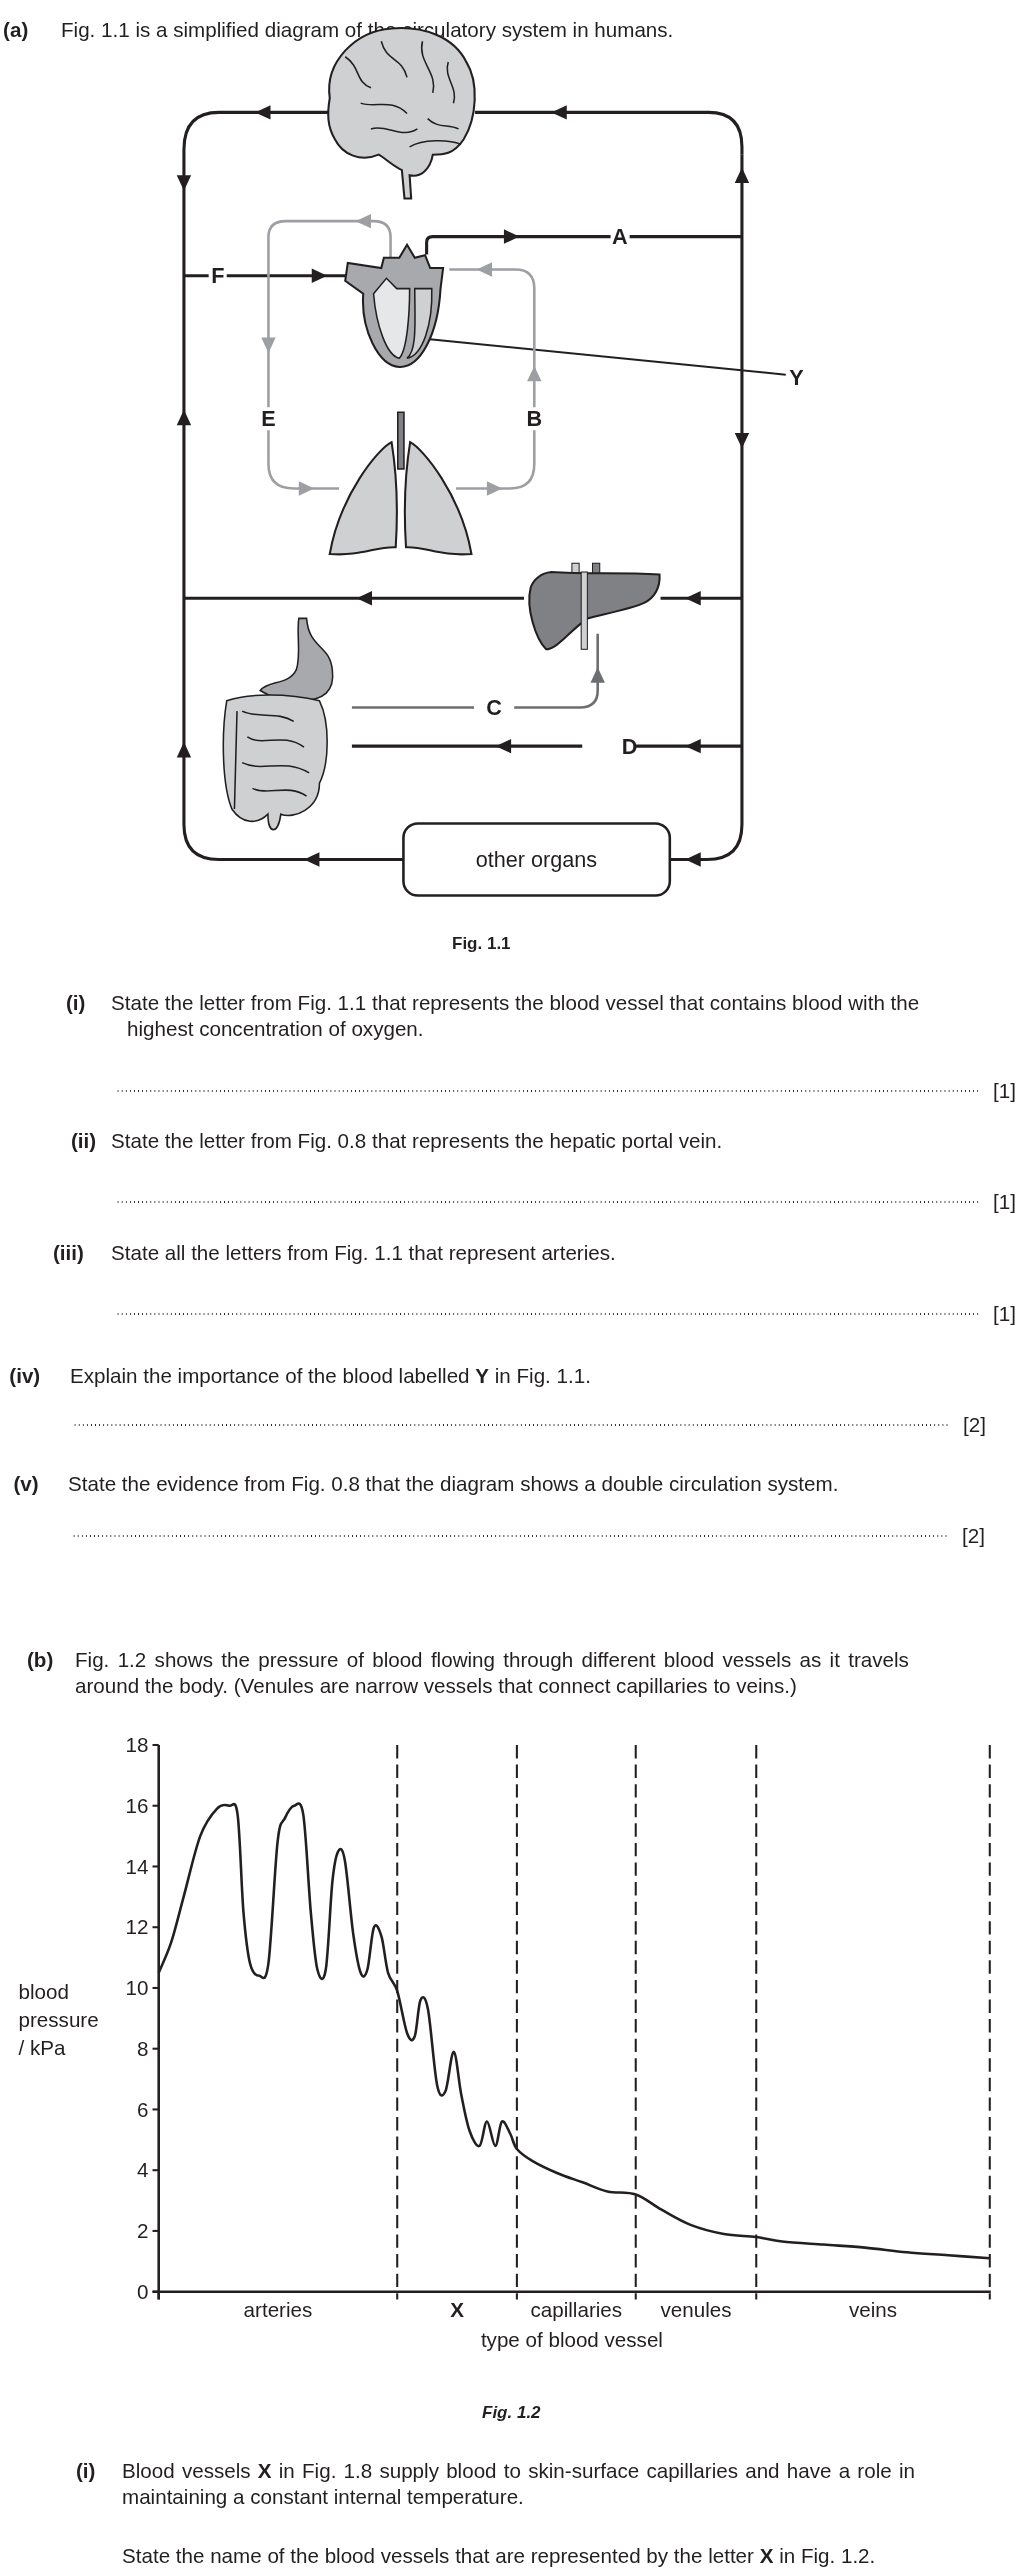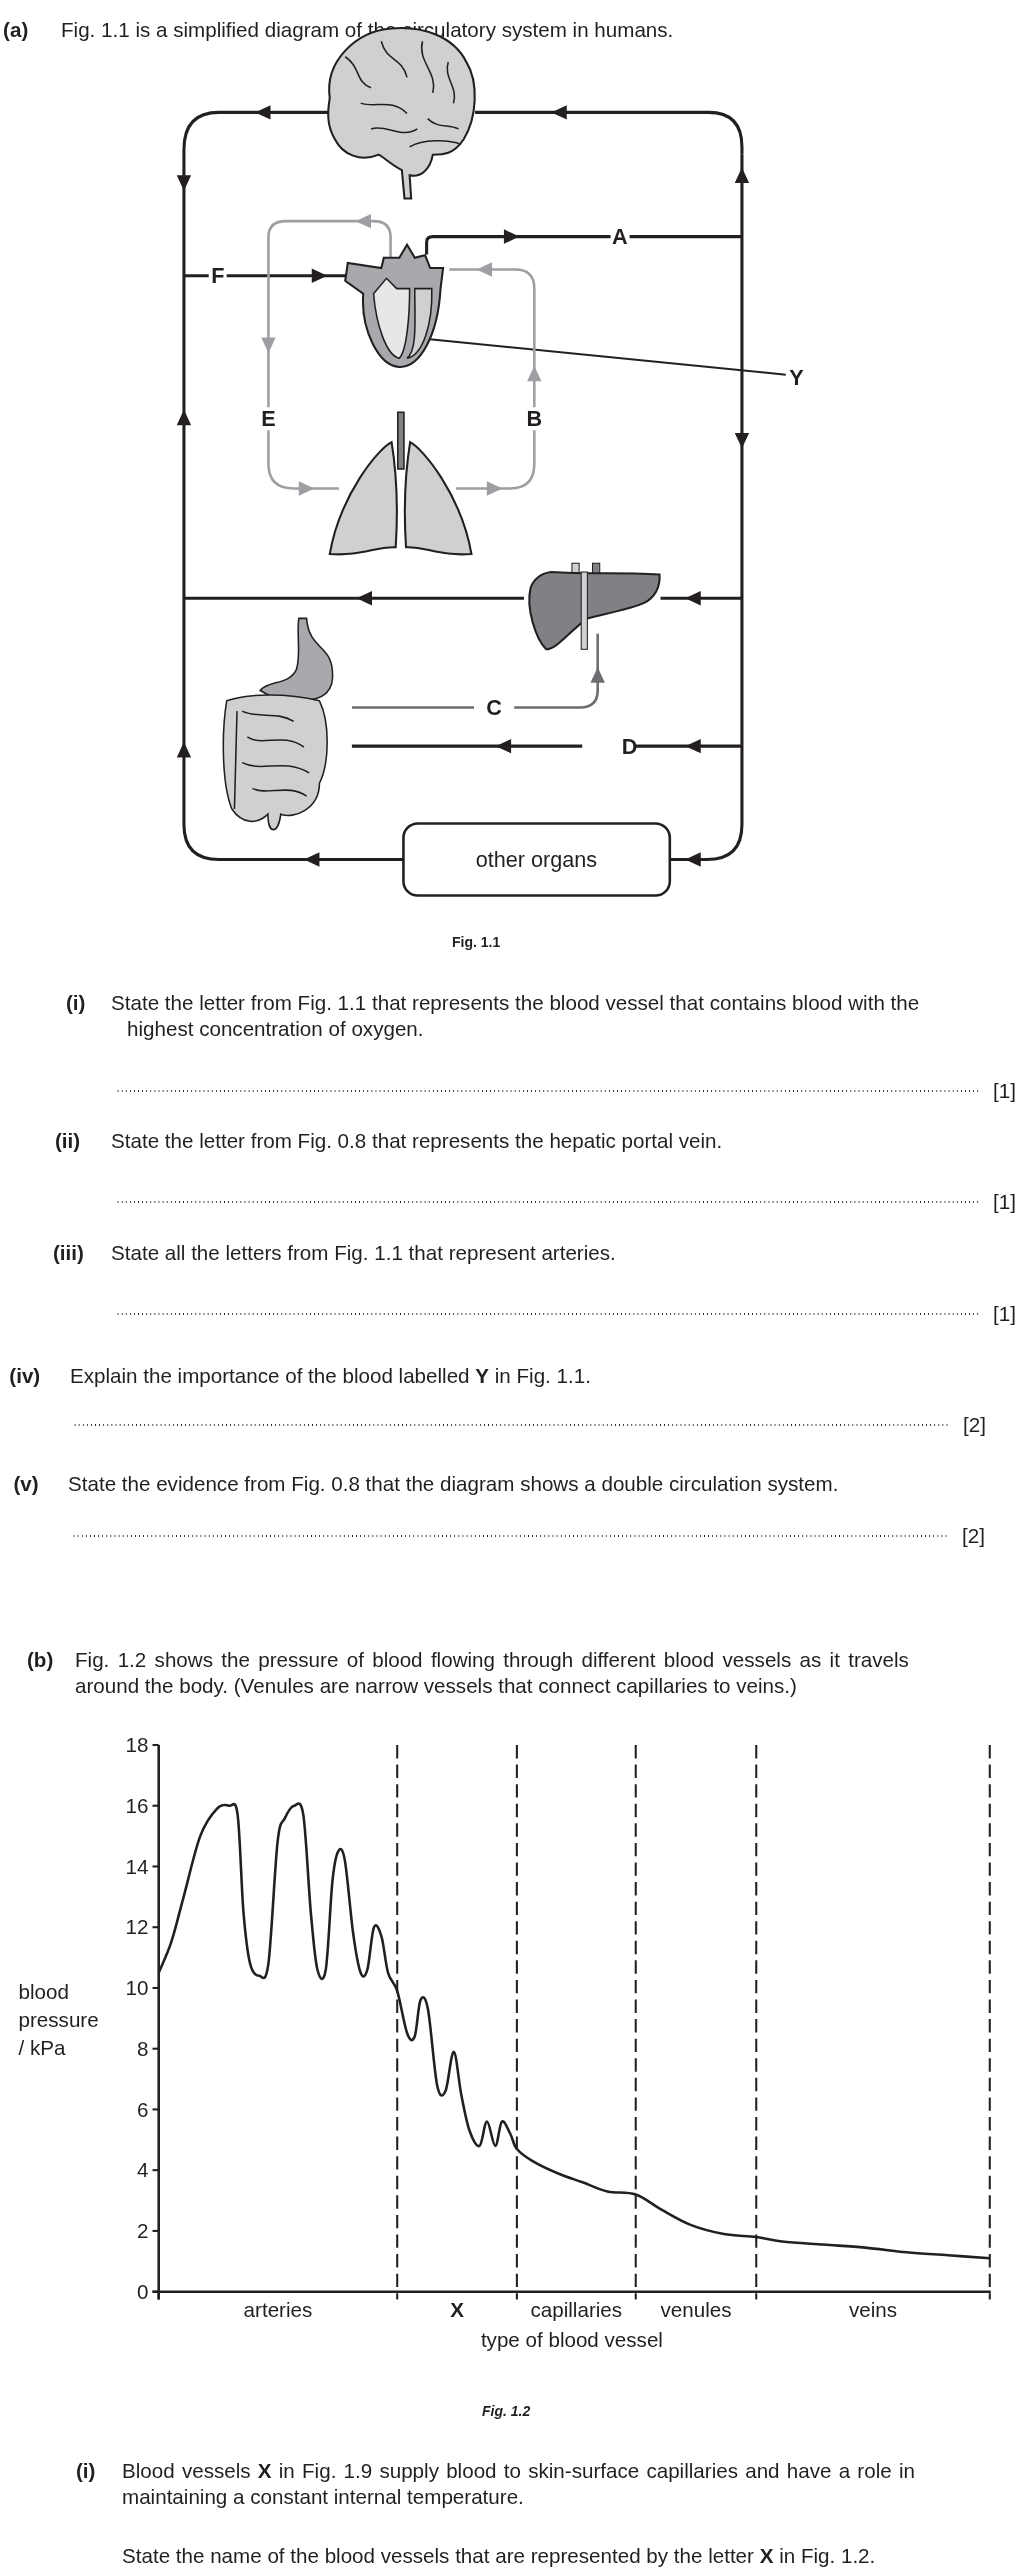--- a/index.html
+++ b/index.html
@@ -1,21 +1,21 @@
 <!DOCTYPE html>
 <html style="font-size:8.2px"><head>
 <meta charset="utf-8">
 <style>
   html, body { margin:0; padding:0; background:#ffffff; }
   body { width:1031px; height:2914px; position:relative; overflow:hidden;
          font-family:"Liberation Sans", sans-serif; color:#231f20; }
   .t { position:absolute; font-size:20.6px; line-height:26px; white-space:nowrap; }
   .lbl { position:absolute; font-size:20.6px; line-height:26px; font-weight:bold; white-space:nowrap; }
   .b { font-weight:bold; }
-  .fig { position:absolute; font-size:14px; font-weight:bold; }
+  .fig { position:absolute; font-size:17px; font-weight:bold; }
   .dots { position:absolute; height:2.1px;
           background-image: radial-gradient(circle, #231f20 0.8px, transparent 0.9px);
           background-size: 4.1px 2.1px; background-repeat: repeat-x; }
   .mark { position:absolute; font-size:20.6px; line-height:26px; }
   svg text { font-family:"Liberation Sans", sans-serif; fill:#231f20; }
   .diag-text { font-size:42px; }
   .chart-text { font-size:40px; }
 </style>
 </head>
 <body>
@@ -129,21 +129,21 @@
 </svg>
 
 <div class="fig" style="left:452px;top:934px;">Fig. 1.1</div>
 
 <div class="lbl" style="left:66px;top:990px;">(i)</div>
 <div class="t" style="left:111px;top:990px;text-align:right;">State the letter from Fig. 1.1 that represents the blood vessel that contains blood with the</div>
 <div class="t" style="left:111px;top:1016px;margin-left:16px;">highest concentration of oxygen.</div>
 <div class="dots" style="left:116px;top:1090px;width:863px;"></div>
 <div class="mark" style="left:993px;top:1078px;">[1]</div>
 
-<div class="lbl" style="left:55px;top:1128px;">(ii)</div>
+<div class="lbl" style="left:71px;top:1128px;">(ii)</div>
 <div class="t" style="left:111px;top:1128px;">State the letter from Fig. 0.8 that represents the hepatic portal vein.</div>
 <div class="dots" style="left:116px;top:1201px;width:863px;"></div>
 <div class="mark" style="left:993px;top:1189px;">[1]</div>
 
 <div class="lbl" style="left:53px;top:1240px;">(iii)</div>
 <div class="t" style="left:111px;top:1240px;">State all the letters from Fig. 1.1 that represent arteries.</div>
 <div class="dots" style="left:116px;top:1313px;width:863px;"></div>
 <div class="mark" style="left:993px;top:1301px;">[1]</div>
 
 <div class="lbl" style="left:9.3px;top:1363px;">(iv)</div>
@@ -206,19 +206,19 @@
   <text class="chart-text" x="36" y="3880">blood</text>
   <text class="chart-text" x="36" y="3934">pressure</text>
   <text class="chart-text" x="36" y="3988">/ kPa</text>
   <text class="chart-text" x="1110" y="4555" text-anchor="middle">type of blood vessel</text>
 </svg>
 
 <div class="fig" style="left:482px;top:2403px;font-style:italic;">Fig. 1.2</div>
 
 <div class="lbl" style="left:76px;top:2458px;">(i)</div>
 <div class="t" style="left:122px;top:2458px;word-spacing:1.5px;">
-  <span>Blood vessels </span><span class="b">X</span><span> in Fig. 1.9 supply blood to skin-surface capillaries and have a role in</span>
+  <span>Blood vessels </span><span class="b">X</span><span> in Fig. 1.8 supply blood to skin-surface capillaries and have a role in</span>
 </div>
 <div class="t" style="left:122px;top:2484px;">maintaining a constant internal temperature.</div>
 <div class="t" style="left:122px;top:2543px;">
   <span>State the name of the blood vessels that are represented by the letter </span><span class="b">X</span><span> in Fig. 1.2.</span>
 </div>
 
 
 </body></html>

